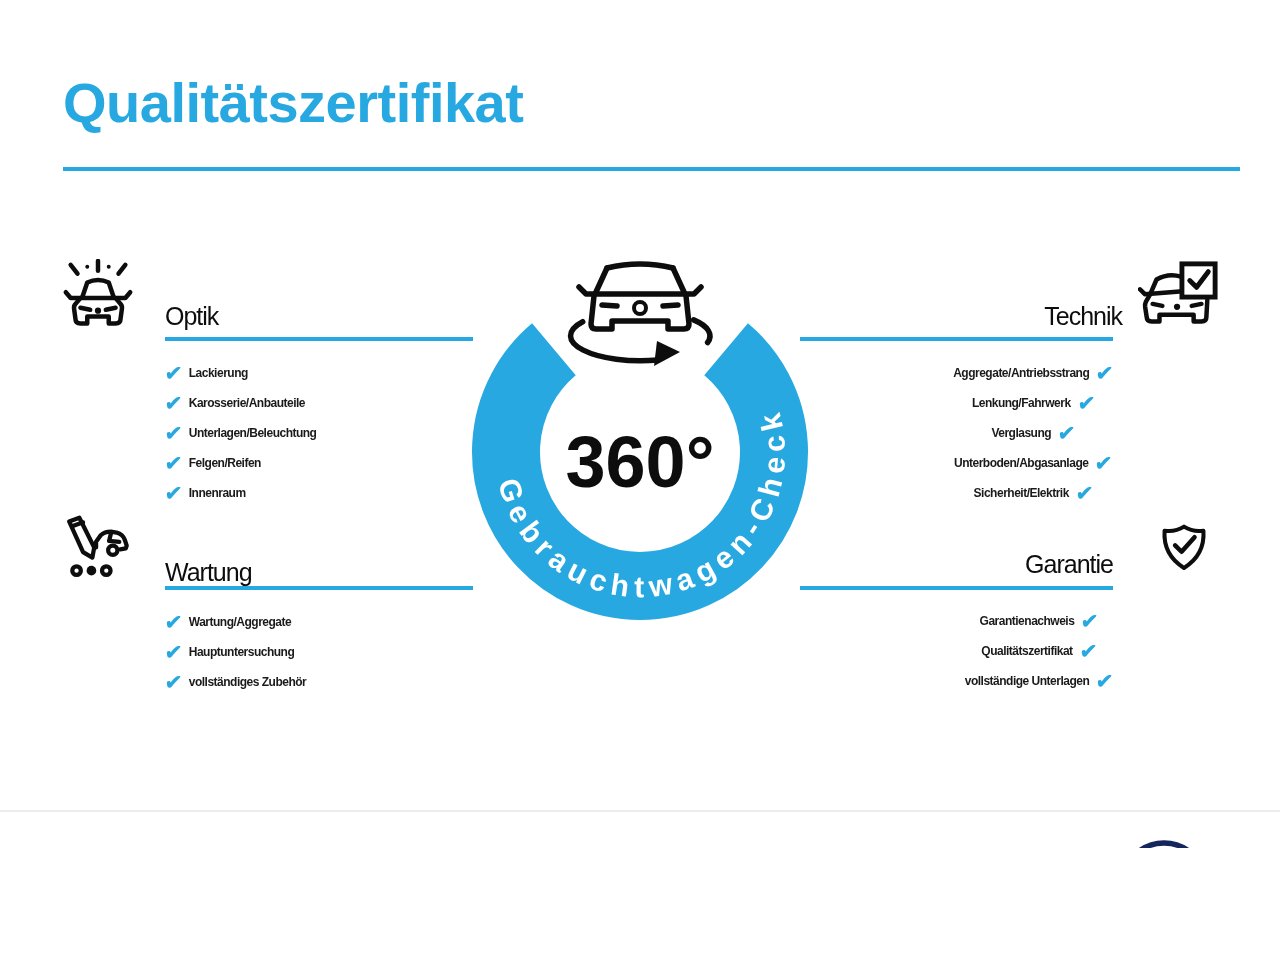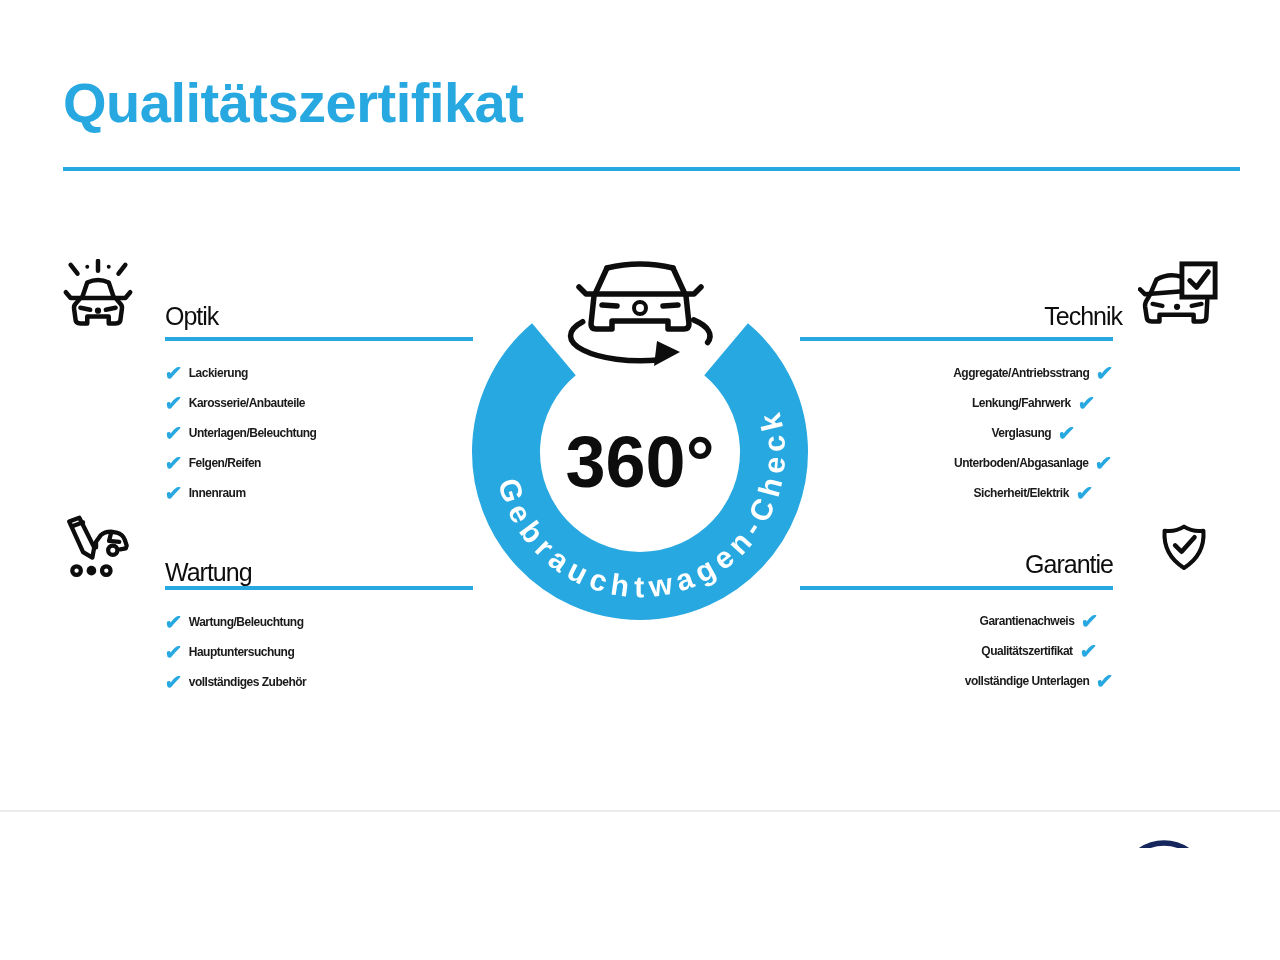--- a/index.html
+++ b/index.html
@@ -127,21 +127,21 @@
         <circle cx="52" cy="61" r="4.6"></circle>
       </g>
       <circle cx="36" cy="61" r="5.2" fill="currentColor"></circle>
     </svg>
   </div>
   <div class="sec-heading h-wartung">Wartung</div>
   <div class="sec-rule r-wartung"></div>
   <div class="rows left rows-wartung">
     <div class="row">
       <span class="chk">✔</span>
-      <span class="lbl">Wartung/Beleuchtung</span>
+      <span class="lbl">Wartung/Aggregate</span>
     </div>
     <div class="row">
       <span class="chk">✔</span>
       <span class="lbl">Hauptuntersuchung</span>
     </div>
     <div class="row">
       <span class="chk">✔</span>
       <span class="lbl">vollständiges Zubehör</span>
     </div>
   </div>

